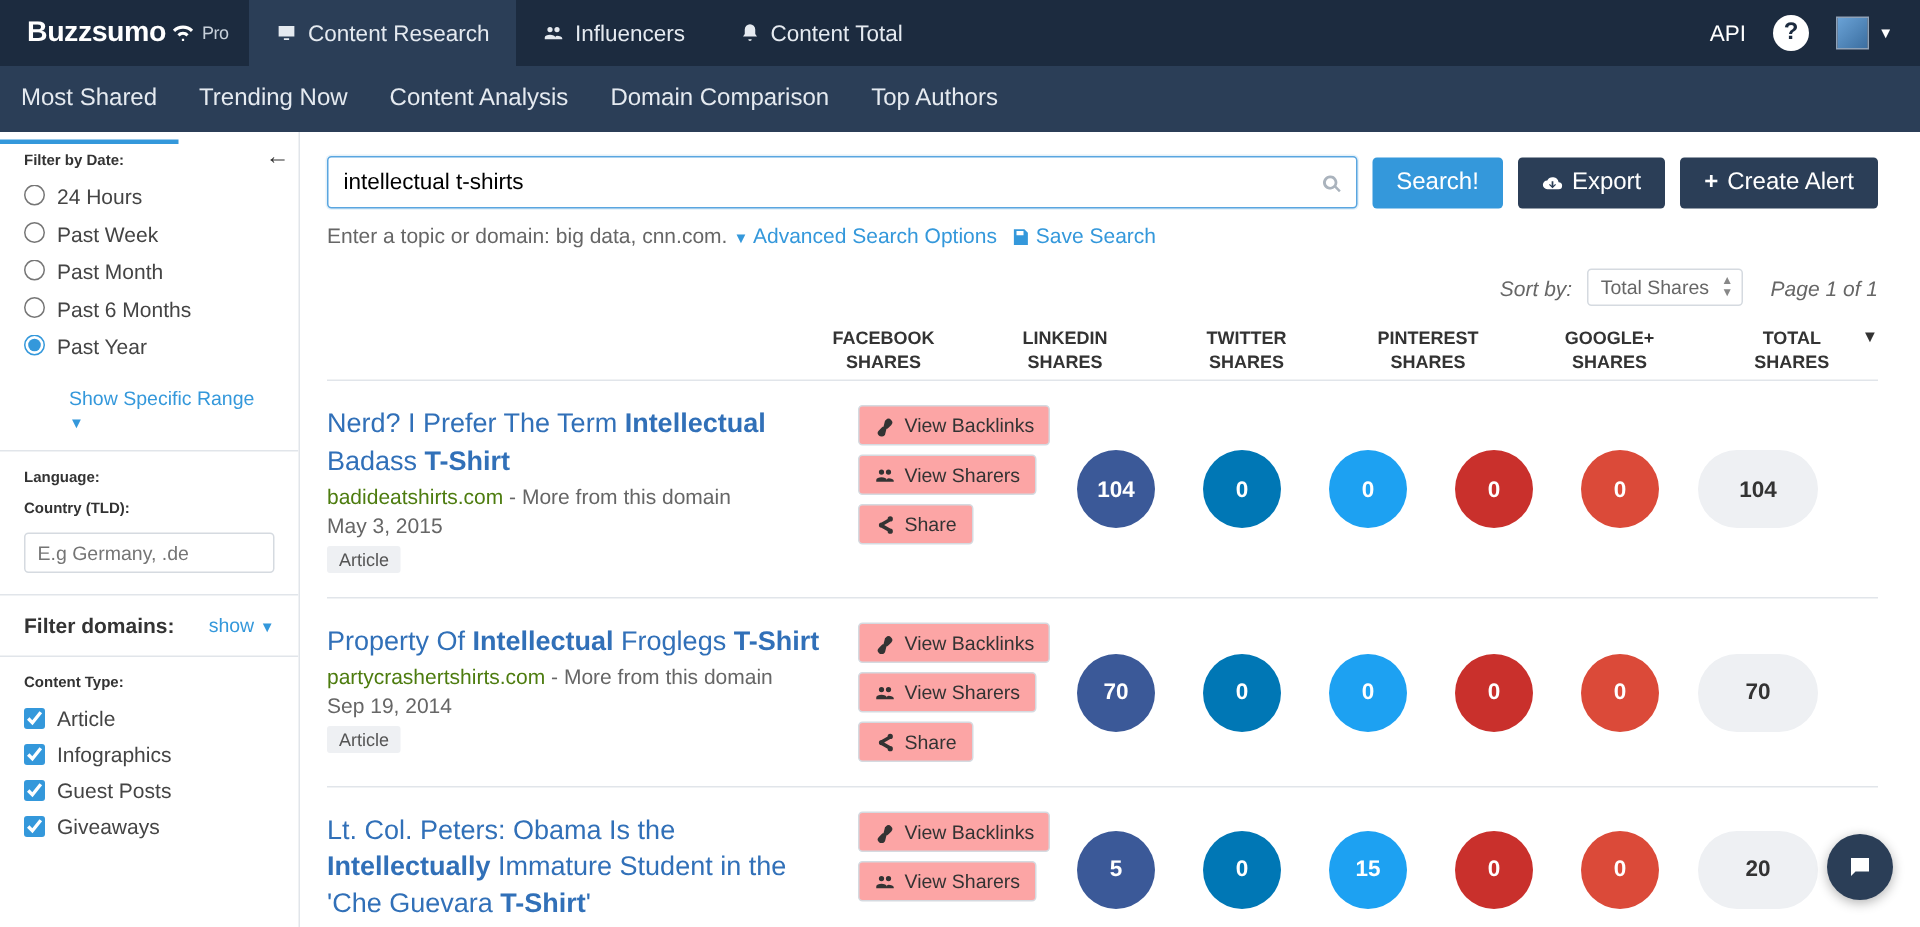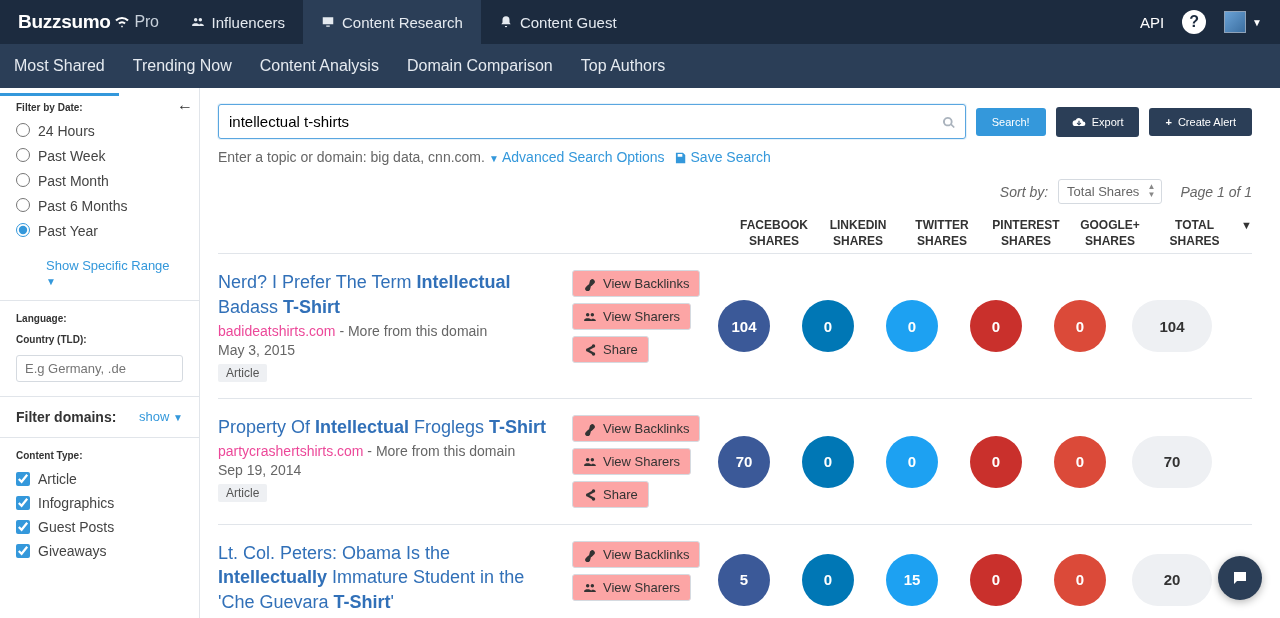--- a/index.html
+++ b/index.html
@@ -1,21 +1,21 @@
 <!DOCTYPE html>
 <html><head>
 <meta charset="utf-8">
 <style>
 * { margin: 0; padding: 0; box-sizing: border-box; }
 body { font-family: -apple-system, "Helvetica Neue", Arial, sans-serif; font-size: 14px; color: #333; background: #fff; width: 1280px; height: 618px; overflow: hidden; position: relative; }
 
 
 .topnav { background: #1c2b3f; height: 44px; display: flex; align-items: center; color: #fff; }
 .logo { display: flex; align-items: center; padding: 0 14px 0 18px; height: 32px; font-weight: 700; font-size: 19px; letter-spacing: -0.3px; }
-.logo .pro { font-weight: 400; color: #c7d0da; margin-left: 4px; font-size: 16px; }
+.logo .pro { font-weight: 400; color: #c7d0da; margin-left: 4px; font-size: 12px; }
 .topnav-item { display: flex; align-items: center; height: 44px; padding: 0 18px; font-size: 15px; cursor: pointer; gap: 7px; color: #e5eaf0; }
 .topnav-item.active { background: #2b3e57; }
 .topnav-spacer { flex: 1; }
 .topnav-right { display: flex; align-items: center; gap: 18px; padding-right: 18px; }
 .avatar-box { width: 22px; height: 22px; border: 1px solid #8fa2b8; background: linear-gradient(135deg,#6aa2d6,#3b6ea0); }
 .help-circle { width: 24px; height: 24px; border-radius: 50%; background: #fff; color: #1c2b3f; font-weight: 700; display: flex; align-items: center; justify-content: center; font-size: 16px; }
 
 
 .subnav { background: #2b3e57; height: 44px; display: flex; align-items: center; padding-left: 0; }
 .subnav-item { color: #e5eaf0; font-size: 16px; padding: 0 14px; height: 60px; display: flex; align-items: center; cursor: pointer; }
@@ -37,39 +37,39 @@
 .check-list { padding: 0 16px; }
 .check-row { display: flex; align-items: center; gap: 8px; font-size: 14px; color: #444; margin-bottom: 8px; cursor: pointer; }
 .check-row input[type=checkbox] { accent-color: #3498db; width: 14px; height: 14px; }
 
 
 .main { flex: 1; padding: 16px 28px 0 18px; overflow-y: auto; position: relative; }
 .search-row { display: flex; gap: 10px; align-items: center; }
 .search-wrap { flex: 1; position: relative; }
 .search-input { width: 100%; border: 1px solid #5aa6e0; border-radius: 3px; padding: 8px 36px 8px 10px; font-size: 15px; outline: none; box-shadow: 0 0 0 1px rgba(90,166,224,0.15); }
 .search-icon { position: absolute; right: 10px; top: 50%; transform: translateY(-50%); color: #aab3bd; }
-.btn { border: none; border-radius: 3px; padding: 8px 16px; font-size: 11px; color: #fff; cursor: pointer; display: inline-flex; align-items: center; gap: 6px; }
+.btn { border: none; border-radius: 3px; padding: 8px 16px; font-size: 16px; color: #fff; cursor: pointer; display: inline-flex; align-items: center; gap: 6px; }
 .btn-blue { background: #3498db; }
 .btn-dark { background: #2b3e57; }
 .hint-row { color: #666; font-size: 14px; margin-top: 10px; display: flex; align-items: center; gap: 4px; flex-wrap: wrap; }
 .hint-row .adv { color: #3498db; cursor: pointer; }
 .sort-row { display: flex; justify-content: flex-end; align-items: center; gap: 10px; margin-top: 14px; color: #666; font-size: 14px; font-style: italic; }
 .sort-row .label-sort { font-style: italic; }
 .sort-select { border: 1px solid #d5dae0; border-radius: 3px; padding: 4px 22px 4px 8px; font-size: 13px; color: #666; font-style: normal; background: #fff; position: relative; }
 .page-x { font-style: italic; color: #666; margin-left: 8px; }
-.header-row { display: flex; margin-top: 14px; border-bottom: 1px solid #e1e5ea; padding-bottom: 4px; }
+.header-row { display: flex; margin-top: 14px; border-bottom: 1px solid #e1e5ea; padding-bottom: 4px; gap: 37px; }
 .hcell { font-size: 12px; font-weight: 700; color: #333; text-align: center; width: 84px; line-height: 1.3; }
 .hcell-title { flex: 1; }
 .hcell-total { width: 100px; display: flex; justify-content: center; align-items: flex-start; gap: 4px; }
 .result { display: flex; padding: 16px 0; border-bottom: 1px solid #e1e5ea; }
 .result-left { width: 354px; padding-right: 12px; }
 .result-title { color: #3170b8; font-size: 18px; line-height: 1.35; margin-bottom: 4px; cursor: pointer; }
 .result-title b { font-weight: 700; }
 .domline { font-size: 14px; color: #666; margin-bottom: 3px; }
-.domline .dom { color: #ec4899; }
+.domline .dom { color: #4d7c0f; }
 .dateline { font-size: 14px; color: #666; margin-bottom: 6px; }
 .tag { display: inline-block; background: #eef0f3; color: #555; font-size: 12px; padding: 2px 8px; border-radius: 2px; }
 .result-actions { width: 130px; display: flex; flex-direction: column; gap: 6px; align-items: flex-start; }
 .act-btn { border: 1px solid #d5dae0; background: #fca5a5; border-radius: 3px; padding: 5px 10px; font-size: 13px; color: #333; display: flex; align-items: center; gap: 6px; cursor: pointer; }
 .shares-wrap { display: flex; align-items: center; }
 .circle { width: 52px; height: 52px; border-radius: 50%; color: #fff; font-weight: 700; font-size: 15px; display: flex; align-items: center; justify-content: center; margin: 0 16px; }
 .c-fb { background: #3b5998; }
 .c-li { background: #0077b5; }
 .c-tw { background: #1da1f2; }
 .c-pi { background: #c9302c; }
@@ -86,37 +86,37 @@
 <body>
 
 <div class="topnav">
   <div class="logo">
     <span>Buzzsumo</span>
     <svg class="ico-lg" viewBox="0 0 24 24" style="margin-left:2px;margin-top:-6px">
         <path d="M3 13a13 13 0 0 1 18 0l-2 2a10 10 0 0 0-14 0zM7 17a7 7 0 0 1 10 0l-2 2a4 4 0 0 0-6 0zM11 21h2v2h-2z"></path>
       </svg>
     <span class="pro">Pro</span>
   </div>
+  <div class="topnav-item active">
+    <svg class="ico" viewBox="0 0 24 24">
+        <path d="M3 4h18v12H3zM9 20h6v-2H9z"></path>
+      </svg>
+    <span>Content Research</span>
+  </div>
   <div class="topnav-item">
     <svg class="ico" viewBox="0 0 24 24">
         <path d="M8 11a3 3 0 1 0-3-3 3 3 0 0 0 3 3zm8 0a3 3 0 1 0-3-3 3 3 0 0 0 3 3zM2 19v-2c0-2 3-3 6-3s6 1 6 3v2zm12 0v-2c0-1 1-2 2-2 3 0 6 1 6 3v1z"></path>
       </svg>
     <span>Influencers</span>
   </div>
-  <div class="topnav-item active">
-    <svg class="ico" viewBox="0 0 24 24">
-        <path d="M3 4h18v12H3zM9 20h6v-2H9z"></path>
-      </svg>
-    <span>Content Research</span>
-  </div>
   <div class="topnav-item">
     <svg class="ico" viewBox="0 0 24 24">
         <path d="M12 2a6 6 0 0 0-6 6v5l-2 3h16l-2-3V8a6 6 0 0 0-6-6zm-2 17a2 2 0 0 0 4 0z"></path>
       </svg>
-    <span>Content Guest</span>
+    <span>Content Total</span>
   </div>
   <div class="topnav-spacer"></div>
   <div class="topnav-right">
     <span style="font-size:15px;cursor:pointer">API</span>
     <div class="help-circle">?</div>
     <div style="display:flex;align-items:center;gap:6px;cursor:pointer">
       <div class="avatar-box"></div>
       <span class="caret-down">▼</span>
     </div>
   </div>

